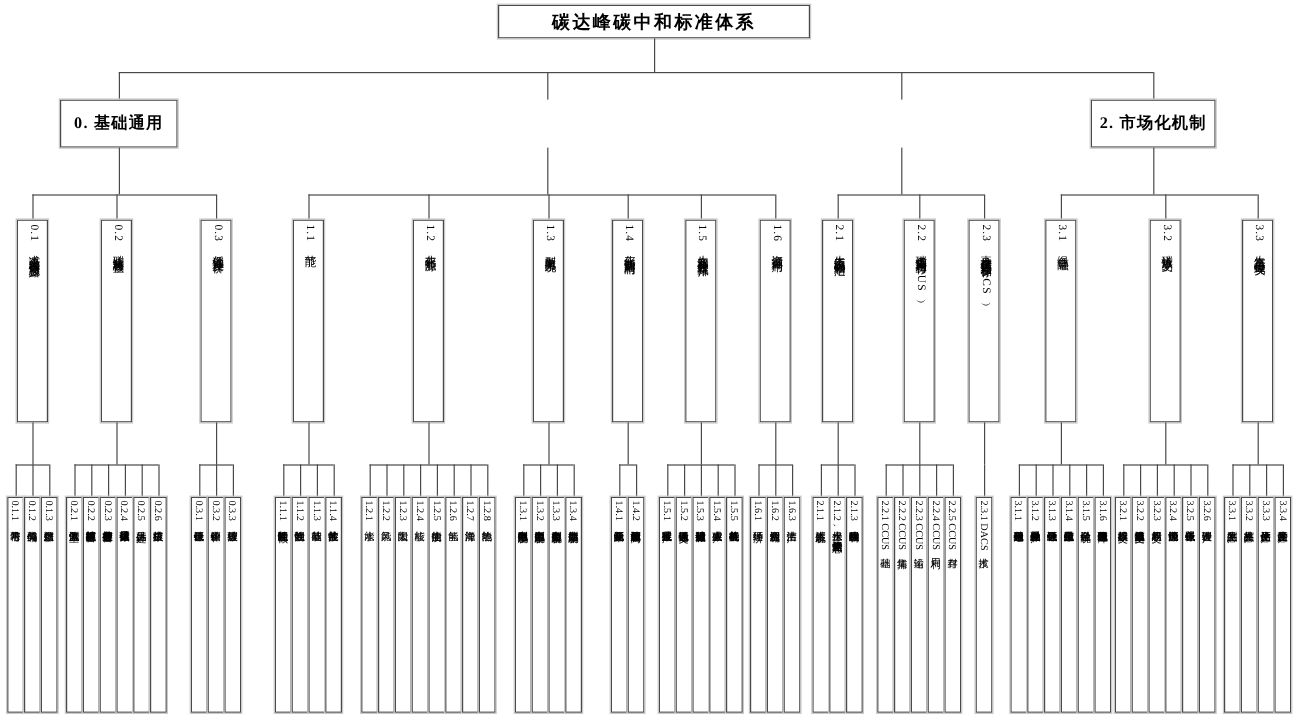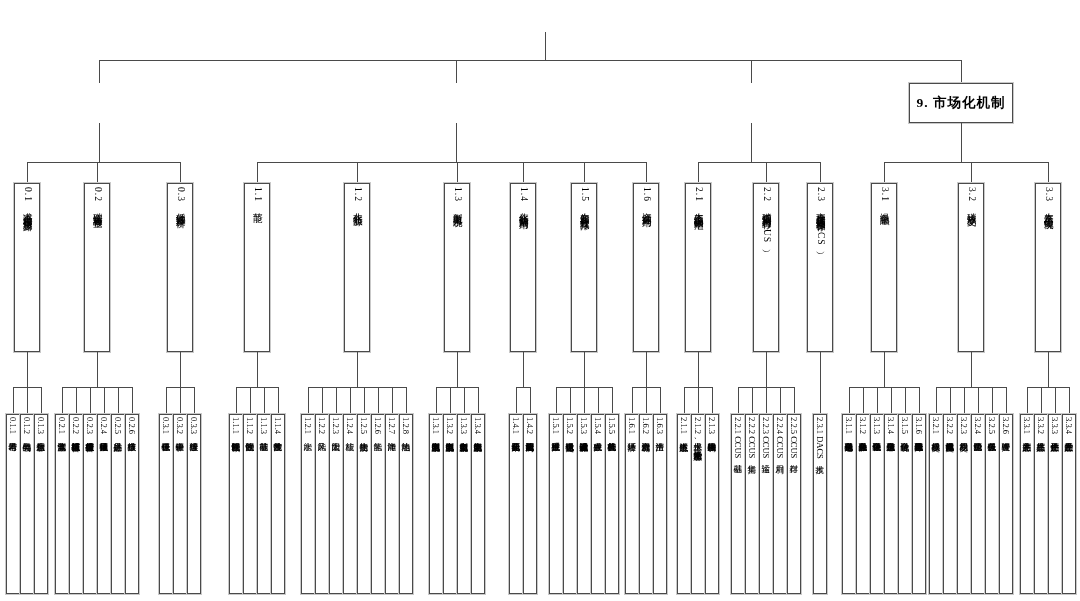--- a/index.html
+++ b/index.html
@@ -24,23 +24,25 @@
     justify-content:flex-start;align-items:center;
   }
   .l3{font-size:9.5px;letter-spacing:1px;padding-top:3px;line-height:1;}
   .l4{font-size:8.5px;letter-spacing:0;padding-top:2px;line-height:1;}
   .ln{position:absolute;background:#4a4a4a;}
 </style>
 </head>
 <body>
 
 <div class="canvas" id="diagram">
+  <div class="box title-box">碳达峰碳中和标准体系</div>
 <div class="ln" style="left: 545px; top: 32px; width: 1px; height: 28px;"></div>
     <div class="ln" style="left: 99px; top: 60px; width: 862px; height: 1px;"></div>
     <div class="ln" style="left: 99px; top: 60px; width: 1px; height: 23px;"></div>
+    <div class="box hdr" style="left: 50px; top: 83px; width: 98px; height: 40px;">0. 基础通用</div>
     <div class="ln" style="left: 99px; top: 123px; width: 1px; height: 39px;"></div>
     <div class="ln" style="left: 27px; top: 162px; width: 153px; height: 1px;"></div>
     <div class="ln" style="left: 27px; top: 162px; width: 1px; height: 21px;"></div>
     <div class="box vbox l3" style="left: 14px; top: 183px; width: 26px; height: 169px;">0.1 术语分类和碳信息披露</div>
     <div class="ln" style="left: 27px; top: 352px; width: 1px; height: 35px;"></div>
     <div class="ln" style="left: 13px; top: 387px; width: 28px; height: 1px;"></div>
     <div class="ln" style="left: 13px; top: 387px; width: 1px; height: 27px;"></div>
     <div class="box vbox l4" style="left: 6px; top: 414px; width: 14px; height: 180px;">0.1.1 术语与符号</div>
     <div class="ln" style="left: 27px; top: 387px; width: 1px; height: 27px;"></div>
     <div class="box vbox l4" style="left: 20px; top: 414px; width: 14px; height: 180px;">0.1.2 分类与编码</div>
@@ -177,21 +179,21 @@
     <div class="ln" style="left: 780px; top: 387px; width: 1px; height: 27px;"></div>
     <div class="box vbox l4" style="left: 773px; top: 414px; width: 14px; height: 180px;">2.2.4 CCUS利用</div>
     <div class="ln" style="left: 794px; top: 387px; width: 1px; height: 27px;"></div>
     <div class="box vbox l4" style="left: 787px; top: 414px; width: 14px; height: 180px;">2.2.5 CCUS封存</div>
     <div class="ln" style="left: 820px; top: 162px; width: 1px; height: 21px;"></div>
     <div class="box vbox l3" style="left: 807px; top: 183px; width: 26px; height: 169px;">2.3 直接空气碳捕集和储存（DACS）</div>
     <div class="ln" style="left: 820px; top: 352px; width: 1px; height: 35px;"></div>
     <div class="ln" style="left: 820px; top: 387px; width: 1px; height: 27px;"></div>
     <div class="box vbox l4" style="left: 813px; top: 414px; width: 14px; height: 180px;">2.3.1 DACS技术</div>
     <div class="ln" style="left: 961px; top: 60px; width: 1px; height: 23px;"></div>
-    <div class="box hdr" style="left: 909px; top: 83px; width: 104px; height: 40px;">9. 市场化机制</div>
+    <div class="box hdr" style="left: 909px; top: 83px; width: 104px; height: 40px;">2. 市场化机制</div>
     <div class="ln" style="left: 961px; top: 123px; width: 1px; height: 39px;"></div>
     <div class="ln" style="left: 884px; top: 162px; width: 164px; height: 1px;"></div>
     <div class="ln" style="left: 884px; top: 162px; width: 1px; height: 21px;"></div>
     <div class="box vbox l3" style="left: 871px; top: 183px; width: 26px; height: 169px;">3.1 绿色金融</div>
     <div class="ln" style="left: 884px; top: 352px; width: 1px; height: 35px;"></div>
     <div class="ln" style="left: 849px; top: 387px; width: 70px; height: 1px;"></div>
     <div class="ln" style="left: 849px; top: 387px; width: 1px; height: 27px;"></div>
     <div class="box vbox l4" style="left: 842px; top: 414px; width: 14px; height: 180px;">3.1.1 绿色金融通用基础</div>
     <div class="ln" style="left: 863px; top: 387px; width: 1px; height: 27px;"></div>
     <div class="box vbox l4" style="left: 856px; top: 414px; width: 14px; height: 180px;">3.1.2 绿色金融产品和服务</div>

